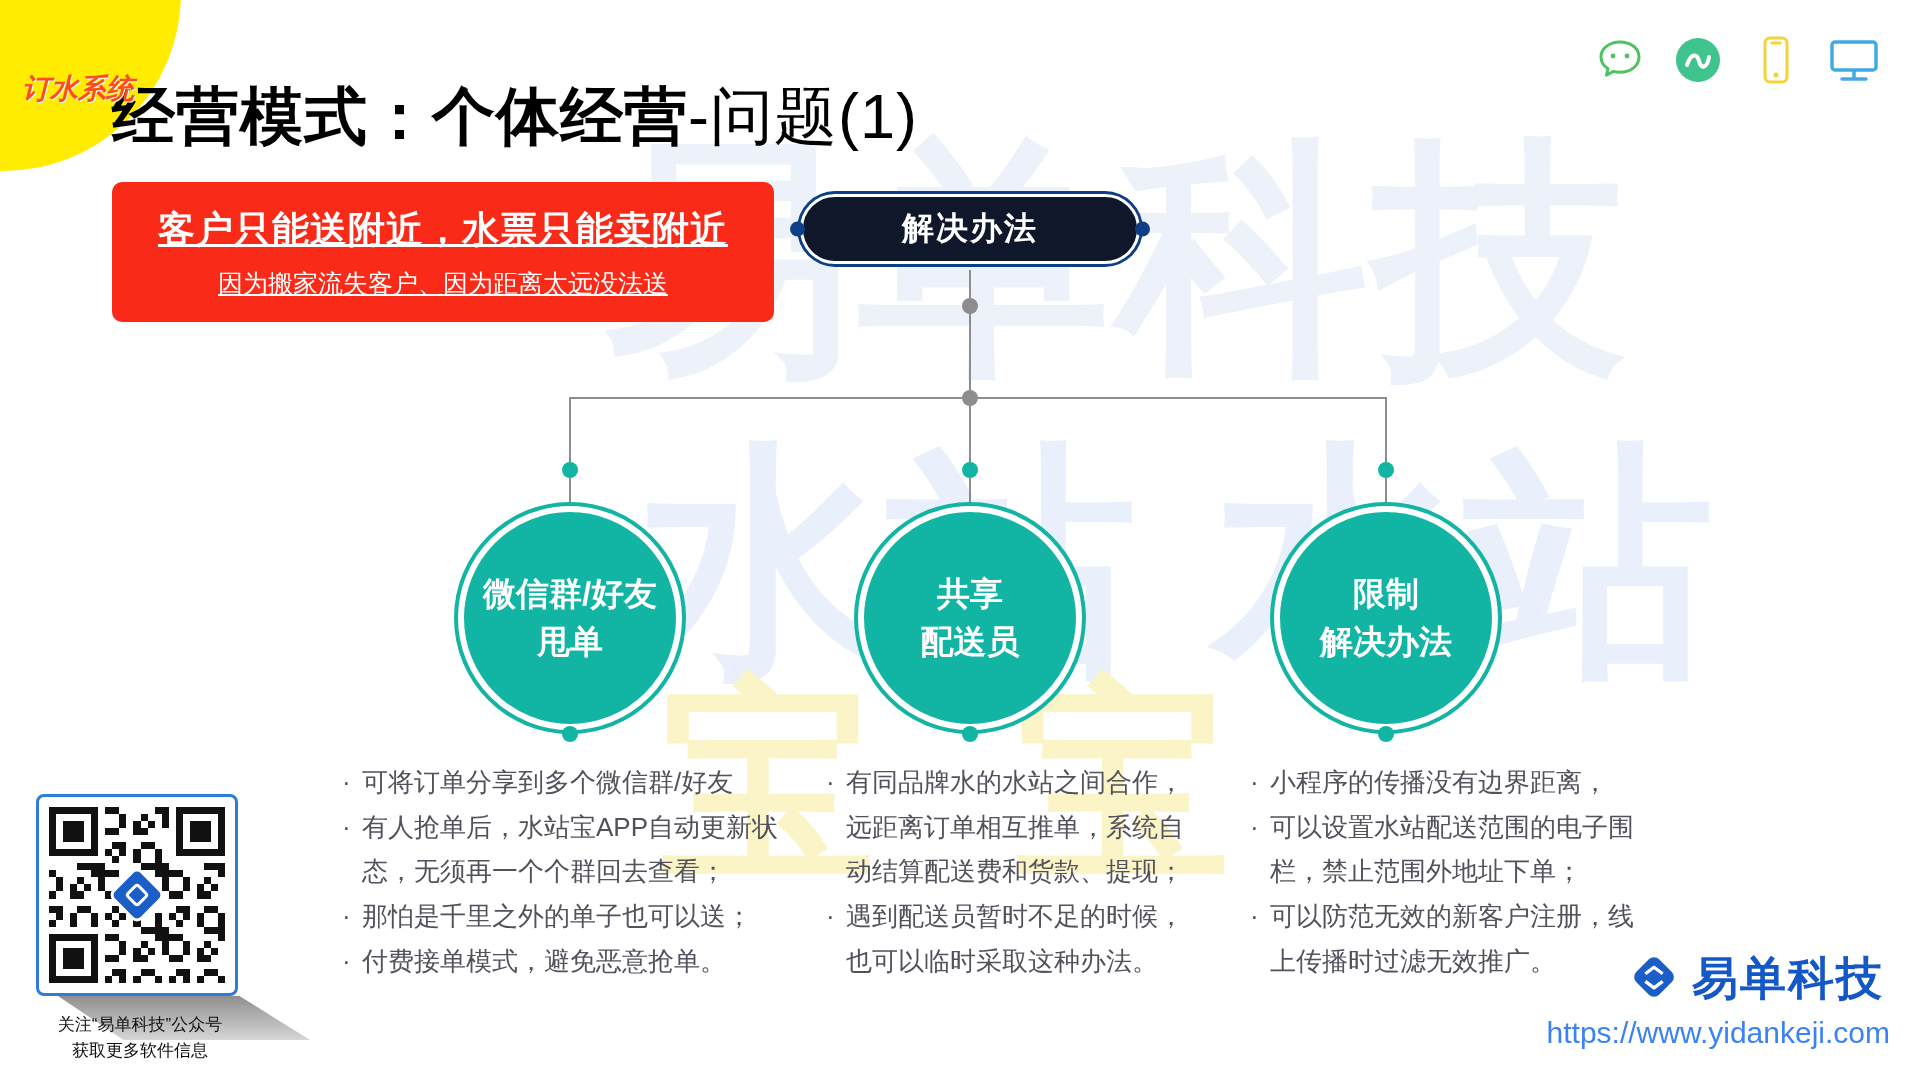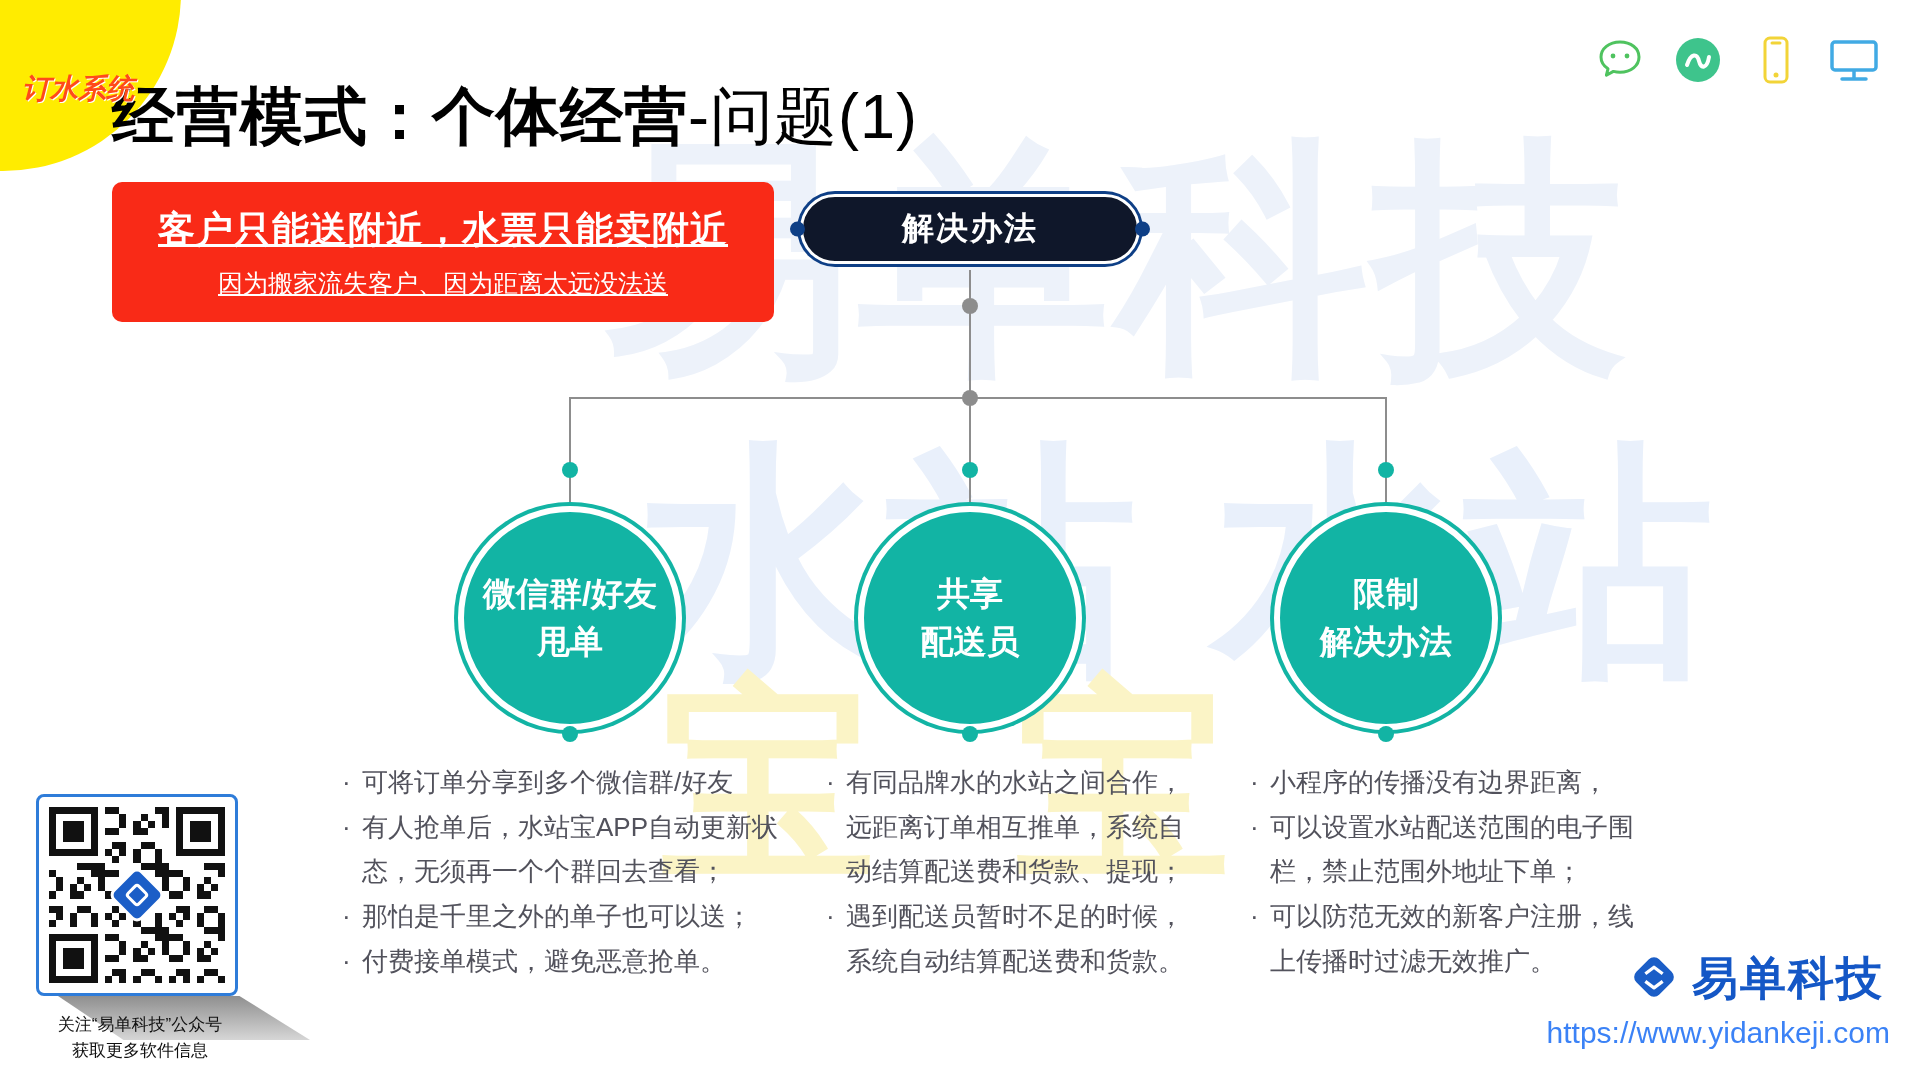--- a/index.html
+++ b/index.html
@@ -177,21 +177,21 @@
   <div class="tdot" style="left:1378px; top:726px;"></div>
 
   <ul class="col col1">
     <li>可将订单分享到多个微信群/好友</li>
     <li>有人抢单后，水站宝APP自动更新状态，无须再一个个群回去查看；</li>
     <li>那怕是千里之外的单子也可以送；</li>
     <li>付费接单模式，避免恶意抢单。</li>
   </ul>
   <ul class="col col2">
     <li>有同品牌水的水站之间合作，远距离订单相互推单，系统自动结算配送费和货款、提现；</li>
-    <li>遇到配送员暂时不足的时候，系统自动结算配送费和货款。</li>
+    <li>遇到配送员暂时不足的时候，也可以临时采取这种办法。</li>
   </ul>
   <ul class="col col3">
     <li>小程序的传播没有边界距离，</li>
     <li>可以设置水站配送范围的电子围栏，禁止范围外地址下单；</li>
     <li>可以防范无效的新客户注册，线上传播时过滤无效推广。</li>
   </ul>
 
   <div class="qr-shadow"></div>
   <div class="qr-wrap">
     <svg id="qr-svg" viewBox="0 0 25 25" shape-rendering="crispEdges">

